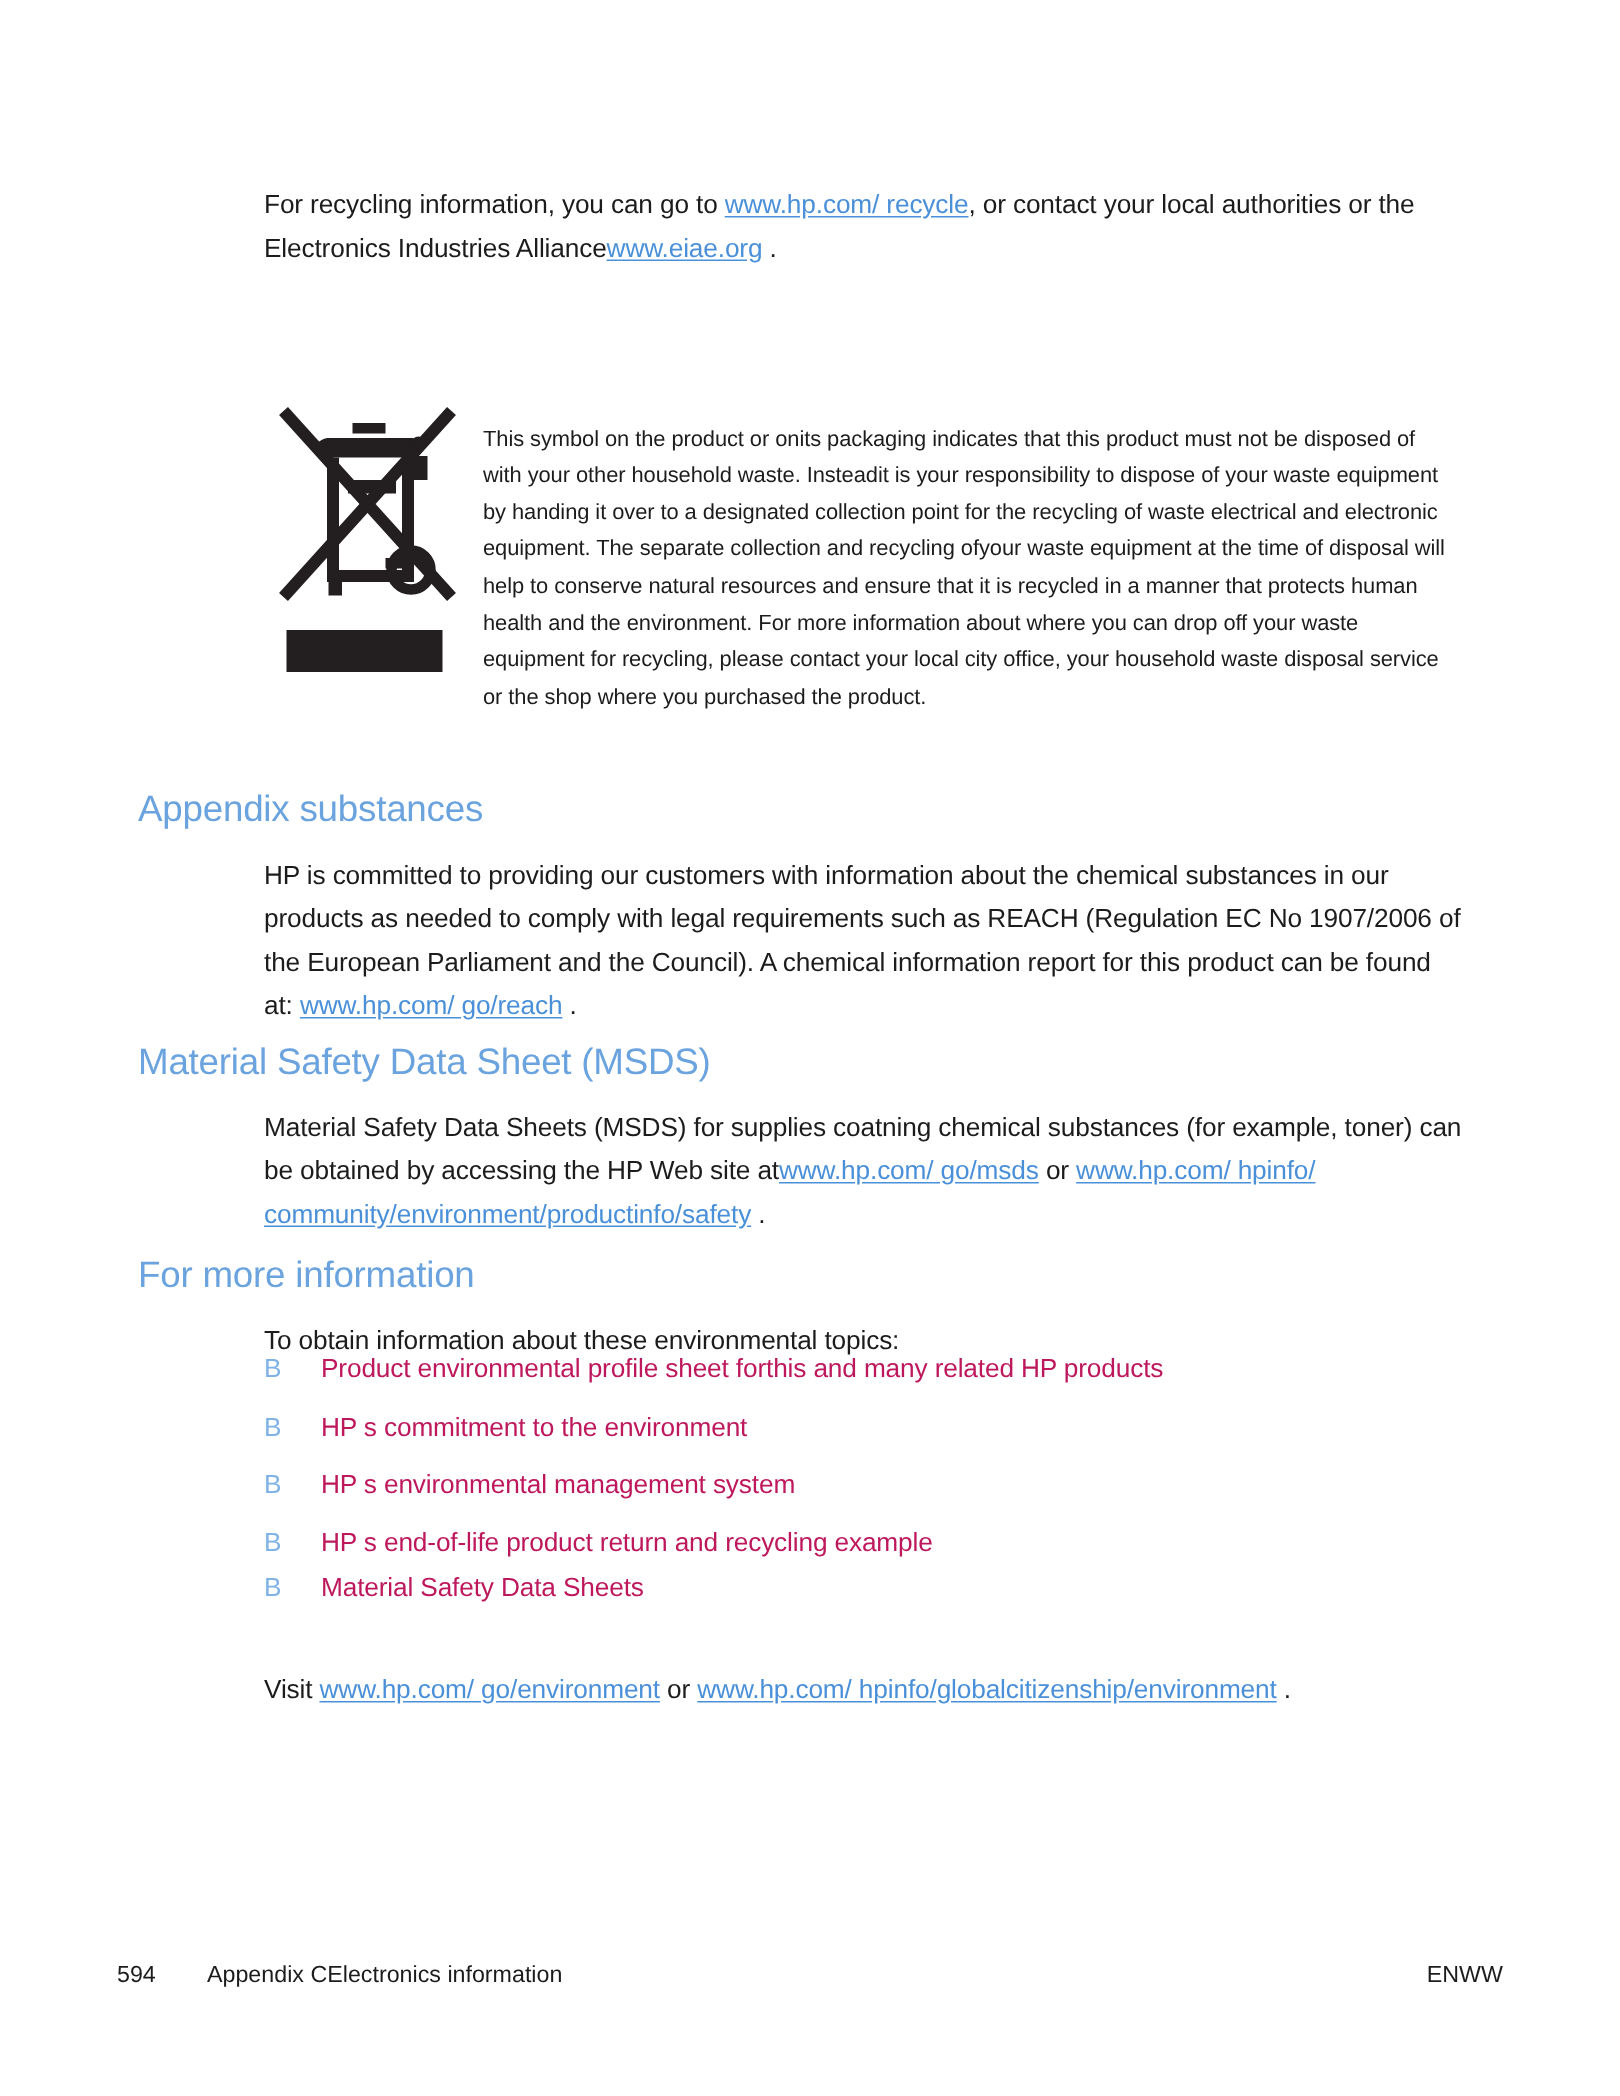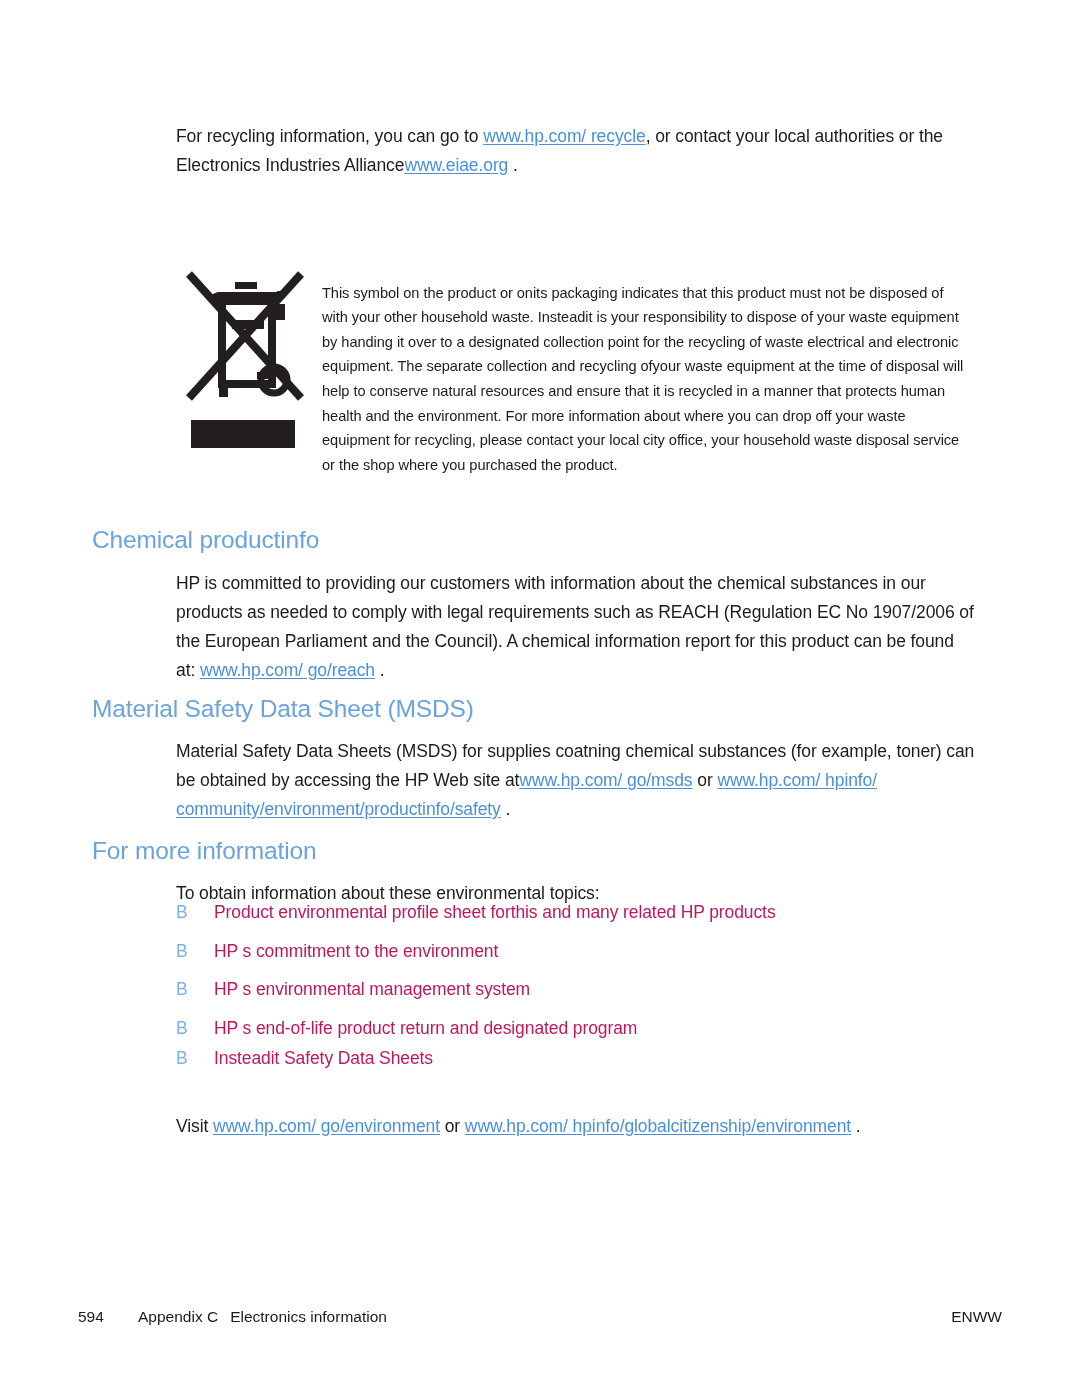--- a/index.html
+++ b/index.html
@@ -122,21 +122,21 @@
     right: 78px;
     top: 1308px;
     display: flex;
     justify-content: space-between;
     align-items: flex-end;
     font-size: 15.5px;
     color: #1c1c1c;
   }
   #footer .left { display: flex; }
   #footer .page-number { width: 60px; }
-  #footer .appendix { margin-right: 12px; }
+  #footer .appendix { }
 </style>
 </head>
 <body>
 
 <div class="page">
 
   <p class="body-text" id="intro-paragraph"><span>For recycling information, you can go to </span><a class="link" href="#">www.hp.com/ recycle</a><span>, or contact your local authorities or the Electronics Industries Alliance</span><a class="link" href="#">www.eiae.org</a><span> .</span></p>
 
 
   <div id="weee-symbol">
@@ -171,21 +171,21 @@
         <line x1="4" y1="6" x2="116" y2="130"></line>
         <line x1="116" y1="6" x2="4" y2="130"></line>
       </g>
 
       <rect x="6" y="152" width="104" height="28" fill="#231f20"></rect>
     </svg>
   </div>
 
   <p class="small-text" id="weee-paragraph">This symbol on the product or onits packaging indicates that this product must not be disposed of with your other household waste. Insteadit is your responsibility to dispose of your waste equipment by handing it over to a designated collection point for the recycling of waste electrical and electronic equipment. The separate collection and recycling ofyour waste equipment at the time of disposal will help to conserve natural resources and ensure that it is recycled in a manner that protects human health and the environment. For more information about where you can drop off your waste equipment for recycling, please contact your local city office, your household waste disposal service or the shop where you purchased the product.</p>
 
-  <h2 class="h2" id="heading-chemical">Chemical productinfo</h2>
+  <h2 class="h2" id="heading-chemical">Appendix substances</h2>
   <p class="body-text" id="chemical-paragraph"><span>HP is committed to providing our customers with information about the chemical substances in our products as needed to comply with legal requirements such as REACH (Regulation EC No 1907/2006 of the European Parliament and the Council). A chemical information report for this product can be found at: </span><a class="link" href="#">www.hp.com/ go/reach</a><span> .</span></p>
 
   <h2 class="h2" id="heading-msds">Material Safety Data Sheet (MSDS)</h2>
   <p class="body-text" id="msds-paragraph"><span>Material Safety Data Sheets (MSDS) for supplies coatning chemical substances (for example, toner) can be obtained by accessing the HP Web site at</span><a class="link" href="#">www.hp.com/ go/msds</a><span> or </span><a class="link" href="#">www.hp.com/ hpinfo/ community/environment/productinfo/safety</a><span> .</span></p>
 
   <h2 class="h2" id="heading-more">For more information</h2>
   <p class="body-text" id="more-intro">To obtain information about these environmental topics:</p>
 
   <div class="bullet-list">
     <div class="bullet-item">
@@ -195,25 +195,25 @@
     <div class="bullet-item">
       <span class="bullet-marker">B</span>
       <span class="bullet-label">HP s commitment to the environment</span>
     </div>
     <div class="bullet-item">
       <span class="bullet-marker">B</span>
       <span class="bullet-label">HP s environmental management system</span>
     </div>
     <div class="bullet-item tight">
       <span class="bullet-marker">B</span>
-      <span class="bullet-label">HP s end-of-life product return and designated program</span>
+      <span class="bullet-label">HP s end-of-life product return and recycling example</span>
     </div>
     <div class="bullet-item tight">
       <span class="bullet-marker">B</span>
-      <span class="bullet-label">Insteadit Safety Data Sheets</span>
+      <span class="bullet-label">Material Safety Data Sheets</span>
     </div>
   </div>
 
   <p class="body-text" id="visit-paragraph"><span>Visit </span><a class="link" href="#">www.hp.com/ go/environment</a><span> or </span><a class="link" href="#">www.hp.com/ hpinfo/globalcitizenship/environment</a><span> .</span></p>
 
   <div id="footer">
     <div class="left">
       <span class="page-number">594</span>
       <span class="appendix">Appendix C</span>
       <span>Electronics information</span>

